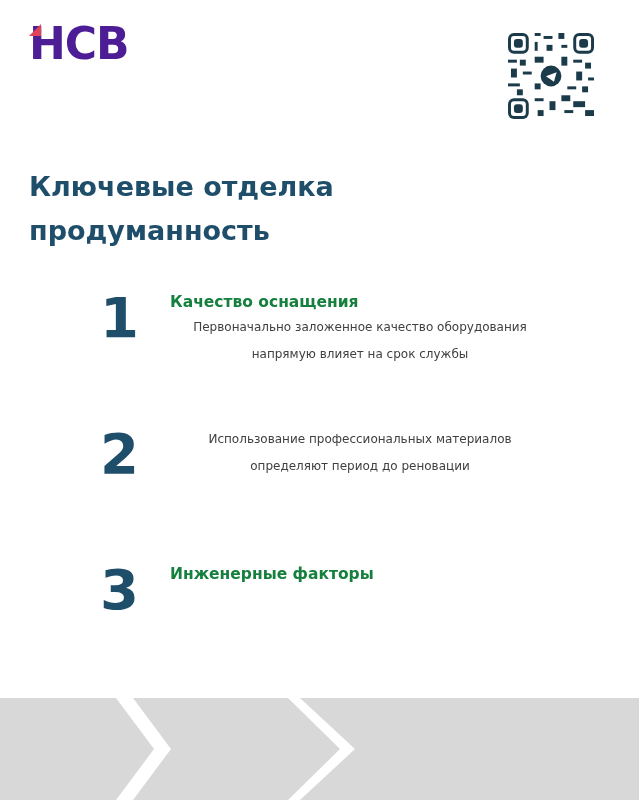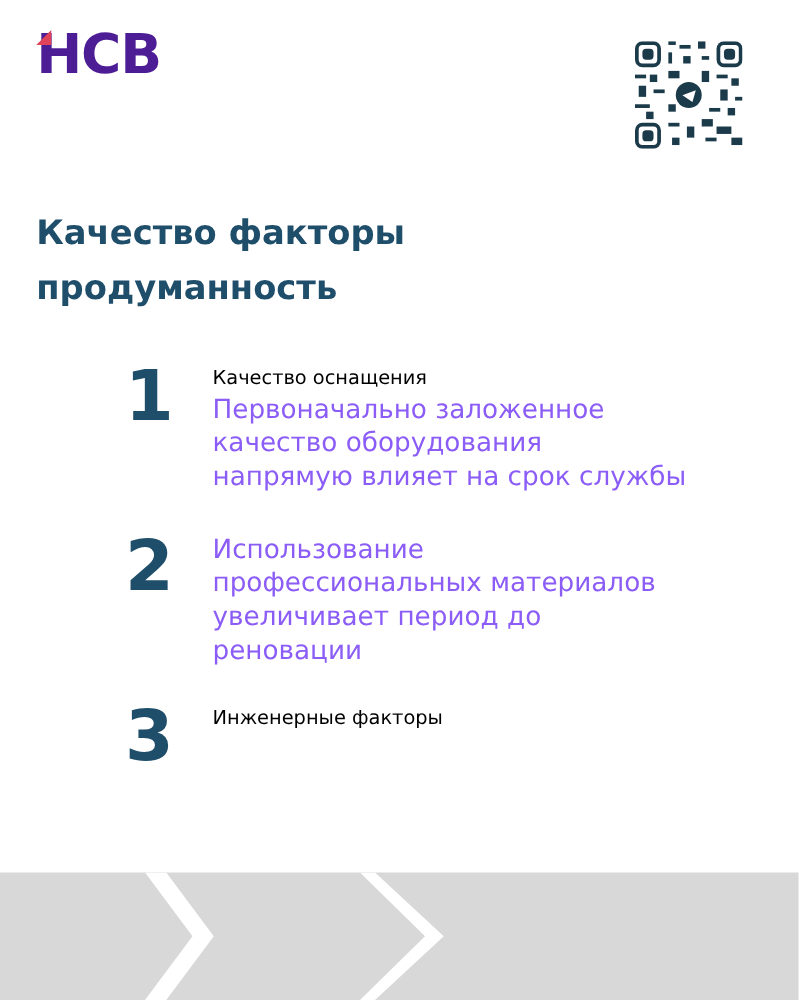--- a/index.html
+++ b/index.html
@@ -6,22 +6,22 @@
   body { width:639px; height:800px; background:#ffffff; position:relative; overflow:hidden;
          font-family:"DejaVu Sans", sans-serif; }
   .logo { position:absolute; left:29px; top:22px; height:44px; display:flex; align-items:center; }
   .logo-text { font-family:"DejaVu Sans", sans-serif; font-weight:bold; font-size:44px; color:#4c1d95; letter-spacing:-1px; line-height:44px; }
   .logo-mark { position:absolute; left:0; top:2px; width:0; height:0; border-right:12px solid #e0425a; border-top:12px solid transparent; }
   .qr { position:absolute; left:508px; top:33px; width:86px; height:86px; }
   .title { position:absolute; left:29px; top:165px; color:#1f4e6b; font-weight:bold; font-size:27px; line-height:44px; }
   .item { position:absolute; left:100px; display:flex; }
   .num { width:70px; font-weight:bold; font-size:56px; color:#1f4e6b; line-height:56px; }
   .txt { width:380px; }
-  .head { font-weight:normal; font-size:15.5px; color:#000000; line-height:24px; margin-top:0; }
-  .desc { font-size:21px; color:#8b5cf6; line-height:27px; }
+  .head { font-weight:bold; font-size:15.5px; color:#15803d; line-height:24px; margin-top:0; }
+  .desc { font-size:12px; color:#404040; line-height:27px;text-align:center; }
   .band { position:absolute; left:0; top:698px; width:639px; height:102px; background:#d8d8d8; }
 </style>
 </head>
 <body>
 
 <div class="logo">
   <span class="logo-mark"></span>
   <span class="logo-text">НСВ</span>
 </div>
 
@@ -64,36 +64,36 @@
     <rect x="22" y="23" width="4" height="2"></rect>
       <rect x="26" y="26" width="3" height="2"></rect>
       <rect x="10" y="26" width="2" height="2"></rect>
       <rect x="19" y="26" width="3" height="1"></rect>
     <circle cx="14.5" cy="14.5" r="3.5"></circle>
   </g>
   <path d="M12.8 14.6 L16.4 13.2 L15.5 16.4 Z" fill="#fff"></path>
 </svg>
 
 <div class="title">
-  <div>Качество факторы</div>
+  <div>Ключевые отделка</div>
   <div>продуманность</div>
 </div>
 
 <div class="item" style="top:290px;">
   <div class="num">1</div>
   <div class="txt">
     <div class="head">Качество оснащения</div>
     <div class="desc">Первоначально заложенное качество оборудования напрямую влияет на срок службы</div>
   </div>
 </div>
 
 <div class="item" style="top:426px;">
   <div class="num">2</div>
   <div class="txt">
-    <div class="desc">Использование профессиональных материалов увеличивает период до реновации</div>
+    <div class="desc">Использование профессиональных материалов определяют период до реновации</div>
   </div>
 </div>
 
 <div class="item" style="top:562px;">
   <div class="num">3</div>
   <div class="txt">
     <div class="head">Инженерные факторы</div>
   </div>
 </div>
 

